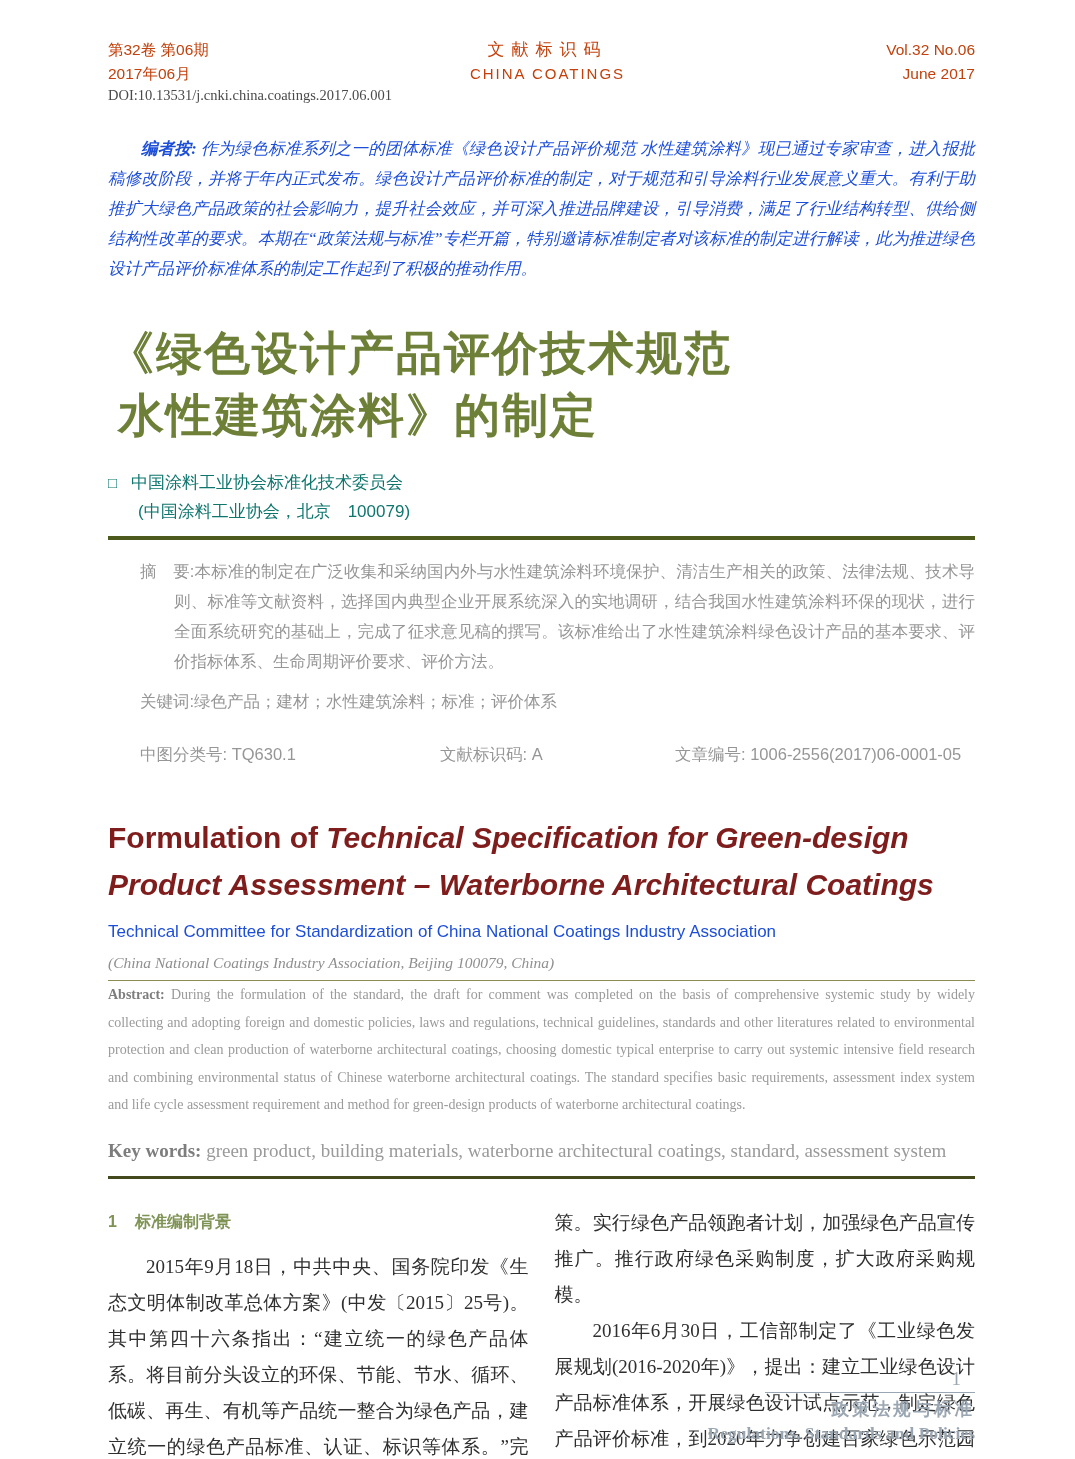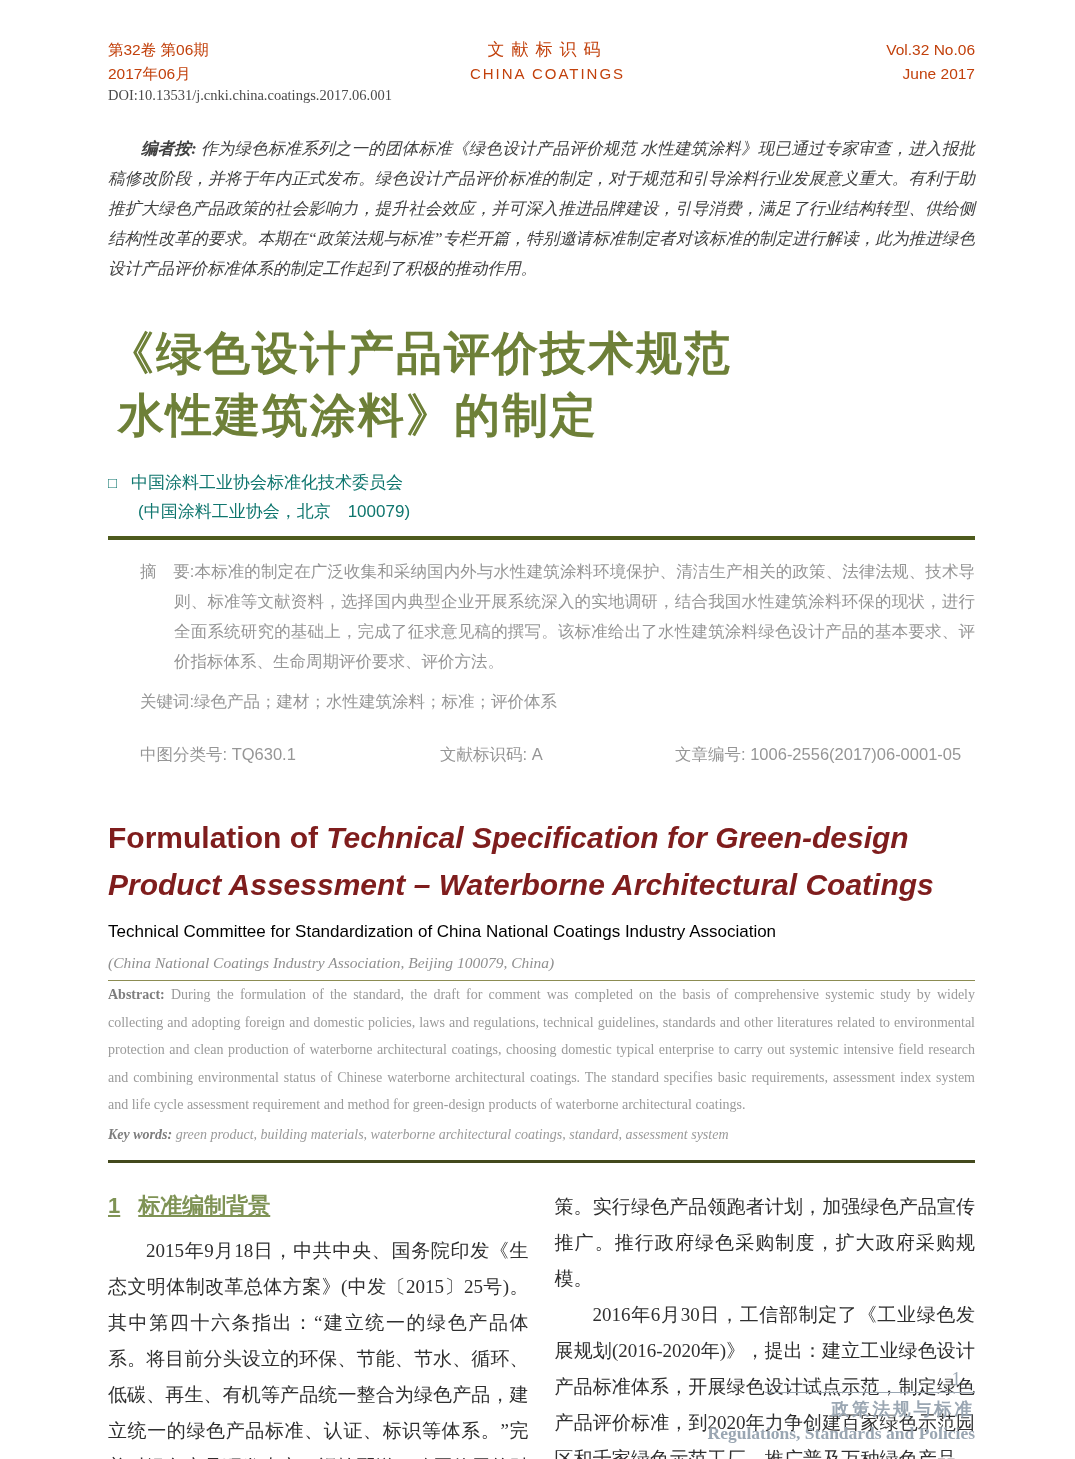--- a/index.html
+++ b/index.html
@@ -20,21 +20,21 @@
               font-size:15.5px; line-height:24px; }
   .mast-left { text-align:left; }
   .mast-center { text-align:center; }
   .mast-center .journal-cn { font-size:17px; letter-spacing:7px; }
   .mast-center .journal-en { font-size:15px; letter-spacing:2px; }
   .mast-right { text-align:right; }
   .doi { margin-top:1px; color:#4a4a4a; font-size:14.5px;
          font-family:"Liberation Serif","DejaVu Serif",serif; }
 
   
-  .editor-note { margin-top:30px; color:#404040; font-size:16.5px;
+  .editor-note { margin-top:30px; color:#1d4ed8; font-size:16.5px;
                  line-height:30px; text-align:justify; font-style:italic;
                  text-indent:2em; }
   .editor-note .en-label { font-weight:bold; margin-right:4px; }
 
   
   .main-title { margin-top:38px; color:#6e8038;
                 font-family:"Liberation Sans","DejaVu Sans",sans-serif;
                 font-weight:bold; font-size:46px; line-height:62px;
                 letter-spacing:2px; }
   .main-title .t2 { padding-left:10px; }
@@ -58,37 +58,37 @@
   .clc-line { margin-top:30px; display:flex; }
   .clc-line .clc-item1 { flex:0 0 300px; }
   .clc-line .clc-item2 { flex:0 0 235px; }
   .clc-line .clc-item3 { flex:1 1 auto; }
 
   
   .title-en { margin-top:48px; color:#7f1d1d; font-size:30px; line-height:47px;
               font-family:"Liberation Sans","DejaVu Sans",sans-serif;
               font-weight:bold; }
   .title-en em { font-style:italic; }
-  .committee-en { margin-top:14px; color:#000000; font-size:17px;
+  .committee-en { margin-top:14px; color:#1d4ed8; font-size:17px;
                   font-family:"Liberation Sans","DejaVu Sans",sans-serif; }
   .affiliation-en { margin-top:12px; color:#8f8f8f; font-size:15.5px;
                     font-style:italic; }
 
   
   .abstract-en { color:#9a9a9a; font-size:14px;
                  line-height:27.5px; text-align:justify; }
   .abstract-en b, .keywords-en b { color:#7d7d7d; }
-  .keywords-en { margin-top:2px; color:#9a9a9a; font-size:14px; line-height:27px;font-style:italic; }
+  .keywords-en { margin-top:18px; color:#9a9a9a; font-size:19px; line-height:27px; }
 
   
   .body-cols { display:flex; gap:26px; margin-top:26px; color:#2f2f2f; }
   .col { flex:1 1 0; }
-  .sec-heading { color:#7f9355; font-size:22px; line-height:34px;
+  .sec-heading { color:#7f9355; font-size:16px; line-height:34px;
                  font-family:"Liberation Sans","DejaVu Sans",sans-serif;
-                 font-weight:bold; margin-bottom:10px;text-decoration:underline; }
+                 font-weight:bold; margin-bottom:10px; }
   .sec-heading .sec-num { margin-right:18px; }
   .body-p { font-size:19px; line-height:36px; text-align:justify; }
   .body-p.indent { text-indent:2em; }
 
   
   .page-footer { position:absolute; top:1368px; right:100px; width:300px;
                  text-align:right; color:#9aa6b2; }
   .page-num { font-size:19px; padding-right:14px; line-height:22px;
               font-family:"Liberation Serif","DejaVu Serif",serif; }
   .footer-rule { border-top:1.5px solid #9aa6b2; width:210px;

